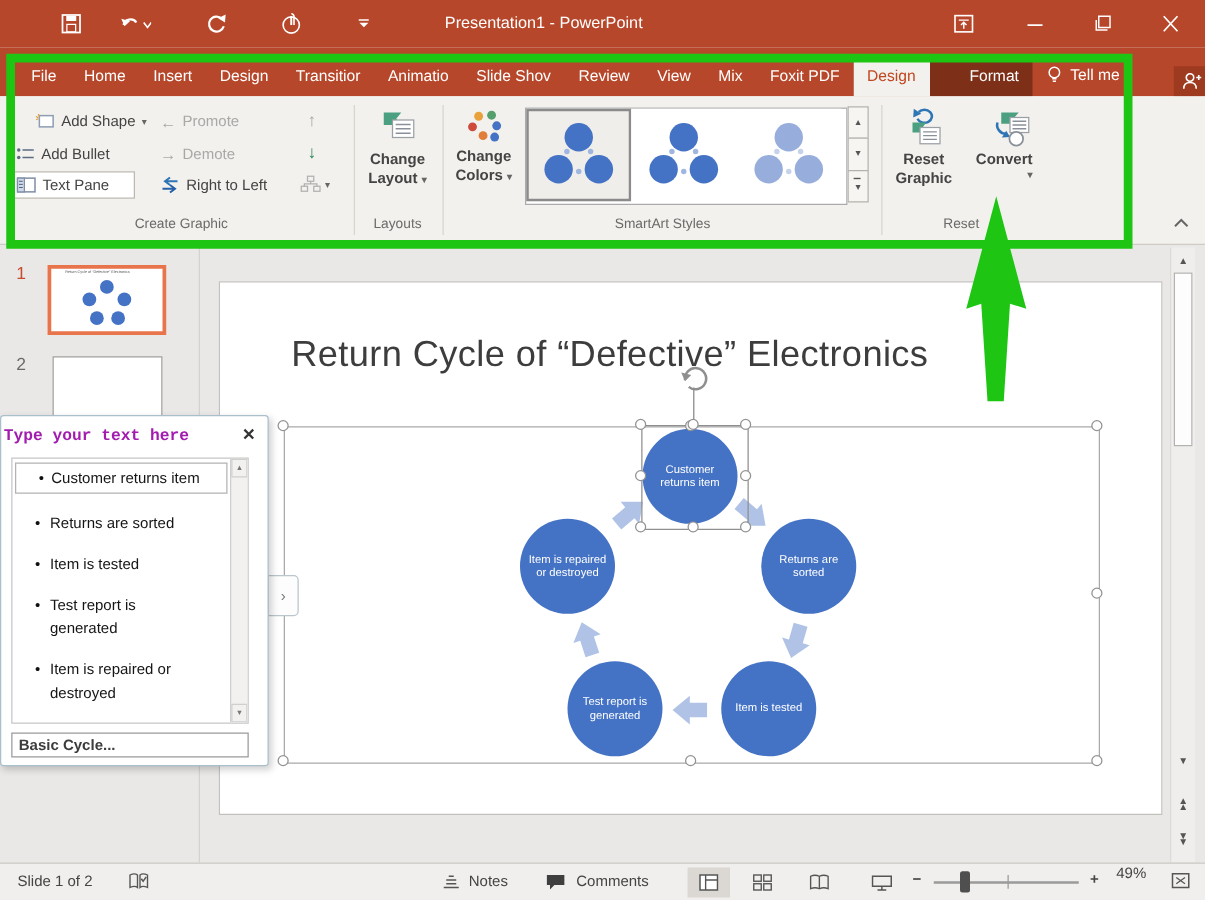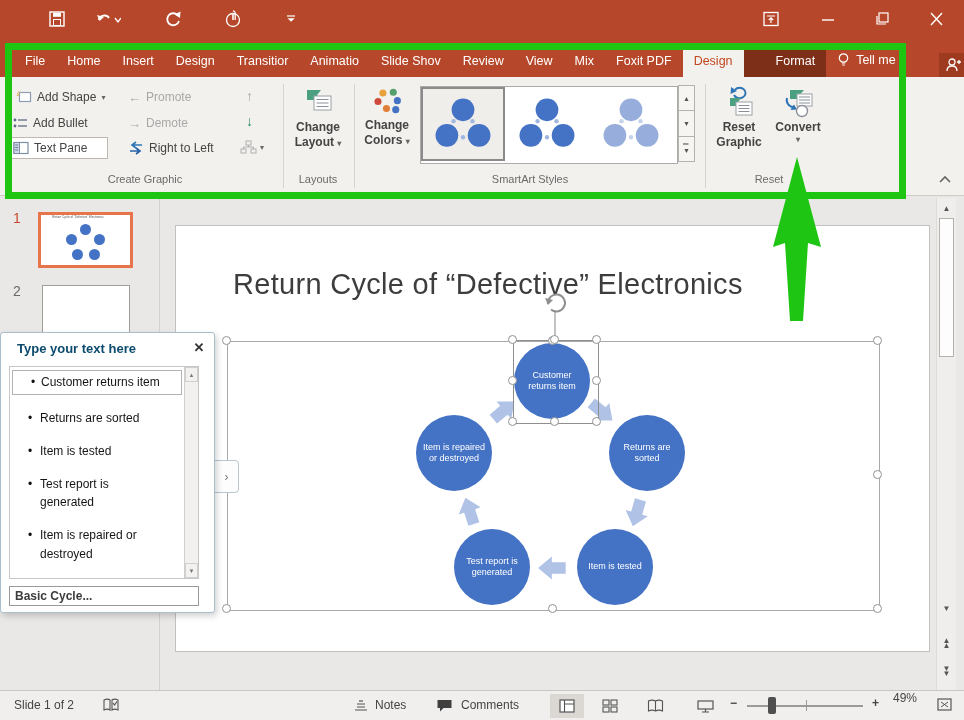--- a/index.html
+++ b/index.html
@@ -46,21 +46,21 @@
   .bubble{position:absolute;width:76px;height:76px;border-radius:50%;background:#4472C4;color:#fff;
           display:flex;align-items:center;justify-content:center;text-align:center;
           font-size:9px;line-height:1.25;padding:4px;box-sizing:border-box;}
   .frame{border:1px solid #a9a9a9;}
   .handle{position:absolute;width:9px;height:9px;border-radius:50%;background:#fff;border:1.5px solid #929292;box-sizing:border-box;}
   .expandtab{left:214px;top:460px;width:23px;height:31px;background:#fdfdfd;border:1px solid #b9c6cc;border-radius:0 4px 4px 0;
              display:flex;align-items:center;justify-content:center;color:#7a7a7a;font-size:12px;}
   
   .textpane{left:0px;top:332px;width:215px;height:281px;background:#fff;border:1px solid #a9bfcc;border-radius:3px;
             box-shadow:2px 3px 6px rgba(0,0,0,.18);box-sizing:border-box;z-index:20;}
-  .tp-title{left:16px;top:8px;font-size:13px;font-weight:bold;color:#0c4a6e;}
+  .tp-title{left:2px;top:8px;font-size:13px;font-weight:bold;color:#a21caf;font-family:Liberation Mono, monospace;}
   .tp-close{left:190px;top:7px;width:16px;height:16px;color:#333;font-weight:bold;font-size:13px;text-align:center;}
   .tp-list{left:8px;top:33px;width:190px;height:213px;border:1px solid #c6c6c6;background:#fff;overflow:hidden;box-sizing:border-box;}
   .tp-item{position:relative;padding:2px 0 2px 30px;width:104px;font-size:12px;color:#151515;line-height:1.55;}
   .tp-item::before{content:"•";position:absolute;left:18px;top:2px;color:#111;}
   .tp-item.sel{border:1px solid #b3b3b3;background:#fff;margin-left:2px;padding-left:28px;width:140px;}
   .tp-scroll{position:absolute;right:0;top:0;width:14px;height:100%;background:#f2f1f0;border-left:1px solid #cfcfcf;box-sizing:border-box;}
   .tp-sbtn{position:absolute;left:0;width:13px;height:15px;background:#f2f1f0;border:1px solid #cfcfcf;color:#777;font-size:6px;display:flex;align-items:center;justify-content:center;box-sizing:border-box;}
   .tp-footer{left:8px;top:253px;width:190px;height:20px;border:1px solid #9a9a9a;background:#fff;font-size:12px;font-weight:bold;color:#3c3c3c;line-height:19px;padding-left:5px;box-sizing:border-box;}
   
   .vscroll{left:936px;top:198px;width:20px;height:492px;background:#efeeec;border-left:1px solid #dddbd8;box-sizing:border-box;}
@@ -108,20 +108,21 @@
         <path d="M11 4 V11" stroke="#fff" stroke-width="1.6"></path>
         <path d="M11 2 a2.2 2.2 0 0 1 2.2 2.2 V11" fill="none" stroke="#fff" stroke-width="1.3"></path>
       </svg>
   </span>
   <span class="abs qat-ic" style="left:285px;">
     <svg width="12" height="16" viewBox="0 0 12 16">
         <path d="M2 5 h8" stroke="#fff" stroke-width="1.2"></path>
         <path d="M2 8 l4 4 4-4" fill="#fff" stroke="none" transform="scale(0.9) translate(0.8,0)"></path>
       </svg>
   </span>
+  <div class="abs win-title">Presentation1 - PowerPoint</div>
   <span class="abs qat-ic" style="left:762px;">
     <svg width="18" height="18" viewBox="0 0 18 18">
         <rect x="2" y="2.5" width="14" height="13" fill="none" stroke="#fff" stroke-width="1.3"></rect>
         <path d="M5 6 h8" stroke="#fff"></path>
         <path d="M9 13 V8 M6.8 10 L9 7.8 L11.2 10" fill="none" stroke="#fff" stroke-width="1.2"></path>
       </svg>
   </span>
   <span class="abs qat-ic" style="left:820px;">
     <svg width="16" height="18" viewBox="0 0 16 18">
         <path d="M2 10 h12" stroke="#fff" stroke-width="1.4"></path>
@@ -180,21 +181,21 @@
           <path d="M3 14 c0-3.3 2.2-5 5-5 s5 1.7 5 5" fill="none" stroke="#fff" stroke-width="1.3"></path>
           <path d="M13 5 h4 M15 3 v4" stroke="#fff" stroke-width="1.3"></path>
         </svg>
     </span>
     <span style="padding-left:5px;">Share</span>
   </div>
 </div>
 
 <div class="abs ribbon"></div>
 
-<div class="abs smallbtn" style="left:16px;top:86px;">
+<div class="abs smallbtn" style="left:28px;top:86px;">
   <svg width="16" height="14" viewBox="0 0 16 14">
       <rect x="3.5" y="2.5" width="11" height="9" fill="#fff" stroke="#8d9db5" stroke-width="1.2"></rect>
       <path d="M1 3 l1.5 1.5 M2.7 1.2 l.6 2 M.8 5.6 l2-.4" stroke="#e2a33d" stroke-width="1"></path>
     </svg>
   <span>Add Shape</span>
   <span class="caret">▾</span>
 </div>
 <div class="abs smallbtn" style="left:12px;top:112px;">
   <svg width="16" height="14" viewBox="0 0 16 14">
       <circle cx="3" cy="4" r="1.4" fill="#5a6b84"></circle>
@@ -309,21 +310,21 @@
   <svg width="34" height="34" viewBox="0 0 34 34">
     <path d="M12 9 A6 5.2 0 1 0 13 3.6" fill="none" stroke="#2e75b6" stroke-width="2"></path>
       <path d="M9 1 L8.6 8 L15 5 Z" fill="#2e75b6"></path>
     <path d="M8 12 L19 12 L16 16 L19 20 L8 20 Z" fill="#4ba081"></path>
     <rect x="14" y="16" width="16" height="13" fill="#fff" stroke="#9aa0a6"></rect>
     <path d="M16.5 19.5 h11 M16.5 22.5 h11 M16.5 25.5 h11" stroke="#8a9099" stroke-width="1.1"></path>
   </svg>
   <span>Reset</span>
   <span>Graphic</span>
 </div>
-<div class="abs bigbtn" style="left:770px;top:86px;width:56px;">
+<div class="abs bigbtn" style="left:770px;top:86px;width:56px;align-items:flex-end;">
   <svg width="34" height="34" viewBox="0 0 34 34">
     <path d="M9 4 L23 4 L19 8.5 L23 13 L9 13 Z" fill="#4ba081"></path>
     <rect x="16" y="8" width="15" height="12" fill="#fff" stroke="#9aa0a6"></rect>
     <path d="M18 11 h11 M18 14 h11 M18 17 h11" stroke="#8a9099" stroke-width="1.1"></path>
     <path d="M6 12 a7 7 0 0 0 7 9" fill="none" stroke="#2e75b6" stroke-width="2"></path>
       <path d="M16 23.5 L9.5 24 L13 18.5 Z" fill="#2e75b6"></path>
     <circle cx="21" cy="25" r="5.5" fill="#fff" stroke="#8a9099" stroke-width="1.4"></circle>
   </svg>
   <span>Convert</span>
   <span class="caret">▾</span>

